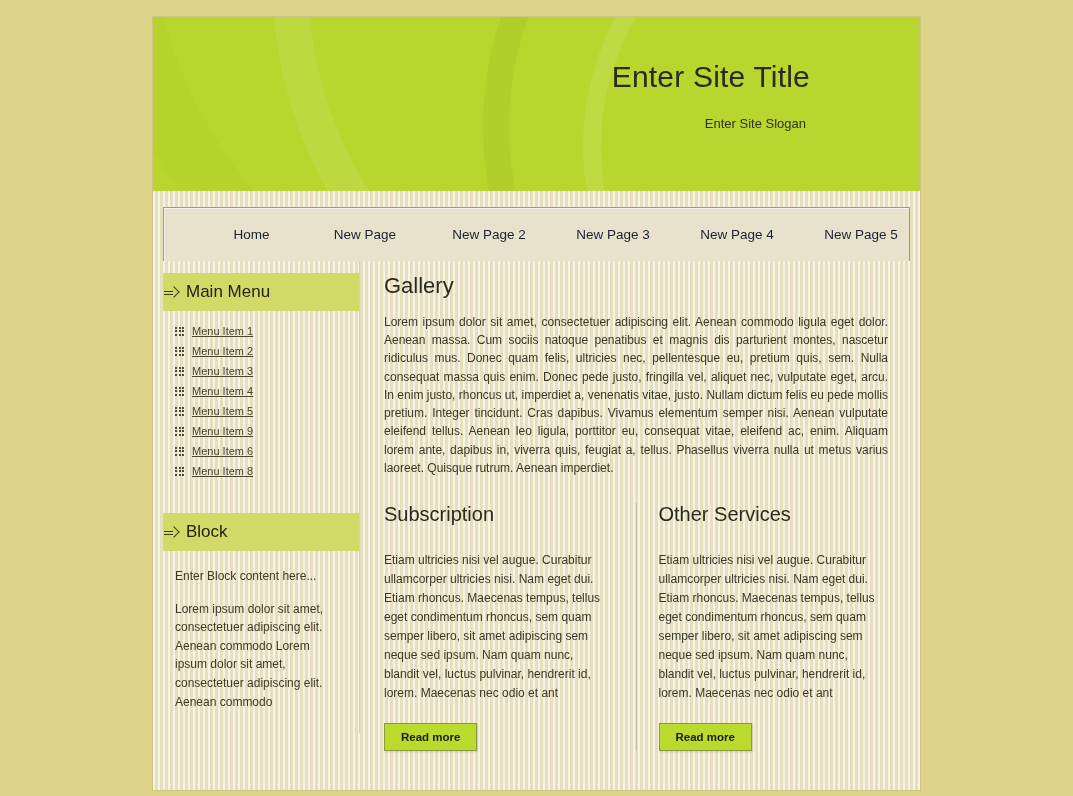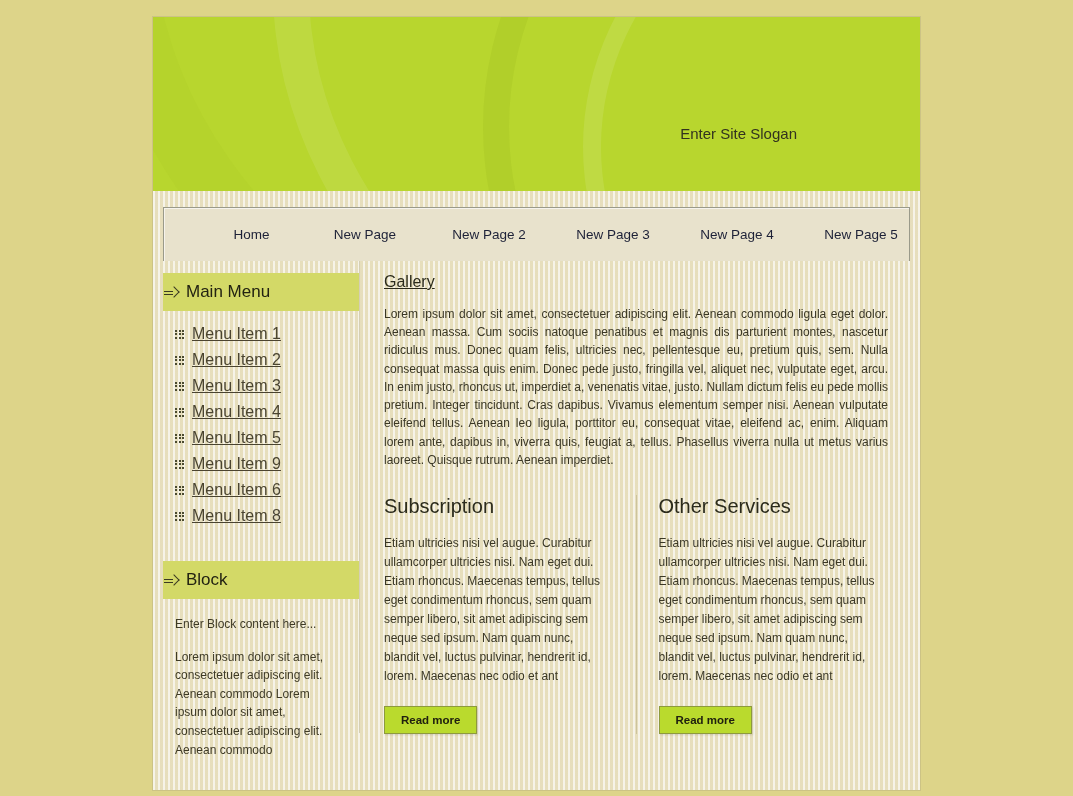--- a/index.html
+++ b/index.html
@@ -69,23 +69,23 @@
     right: 110px; top: 43px;
     font-size: 30px;
     color: #2a2a1e;
     font-weight: normal;
     margin: 0;
     letter-spacing: 0.2px;
   }
   #site-slogan {
     position: absolute;
     right: 110px; top: 95px;
-    font-size: 15px;
+    font-size: 13px;
     color: #32321f;
-    margin: 13px;
+    margin: 4px;
   }
 
   
   #nav-wrap {
     position: absolute;
     left: 10px; top: 190px;
     width: 747px; height: 54px;
     background: #e8e2cc;
     border: 1px solid #9a9a8a;
     border-bottom: none;
@@ -187,21 +187,21 @@
       linear-gradient(#4a4a30, #4a4a30);
     background-size: 2px 2px;
     background-repeat: no-repeat;
     background-position:
       0 0, 3.5px 0, 7px 0,
       0 3.5px, 3.5px 3.5px, 7px 3.5px,
       0 7px, 3.5px 7px, 7px 7px;
   }
   #menu-list a {
     color: #4a4430;
-    font-size: 16px;
+    font-size: 11px;
     text-decoration: underline;
   }
   #block-body {
     padding: 14px 18px 0 12px;
   }
   #block-body p {
     margin: 0 0 14px 0;
     font-size: 12px;
     line-height: 1.55;
     color: #3e3a26;
@@ -211,31 +211,31 @@
   #main {
     flex: 1 1 auto;
     padding: 12px 22px 0 24px;
     border-left: 1px solid rgba(186,176,136,0.55);
   }
   #main h2, .col h3 {
     font-weight: normal;
     color: #2b2b1c;
     margin: 0 0 14px 0;
   }
-  #main h2 { font-size: 16px; text-decoration: underline; }
+  #main h2 { font-size: 22px; }
   #main > p {
     font-size: 12px;
     line-height: 1.52;
     color: #3a3725;
     margin: 0 0 26px 0;
     text-align: justify;
   }
   #cols { display: flex; }
   .col { flex: 1 1 0; }
-  .col h3 { font-size: 20px; margin-bottom: 16px; }
+  .col h3 { font-size: 20px; margin-bottom: 25px; }
   .col p {
     font-size: 12px;
     line-height: 1.58;
     color: #3a3725;
     margin: 0 10px 20px 0;
   }
   #col-right {
     padding-left: 22px;
     border-left: 1px solid rgba(186,176,136,0.6);
     margin-left: 22px;
@@ -272,20 +272,21 @@
 <body>
 
 <div id="page-frame">
 
   <div id="masthead">
     <span class="swoop s5"></span>
     <span class="swoop s2"></span>
     <span class="swoop s3"></span>
     <span class="swoop s4"></span>
     <span class="swoop s1"></span>
+    <h1 id="site-title">Enter Site Title</h1>
     <p id="site-slogan">Enter Site Slogan</p>
   </div>
 
   <nav id="nav-wrap">
     <ul id="nav-list">
       <li>
           <a href="#">Home</a>
         </li>
       <li>
           <a href="#">New Page</a>

